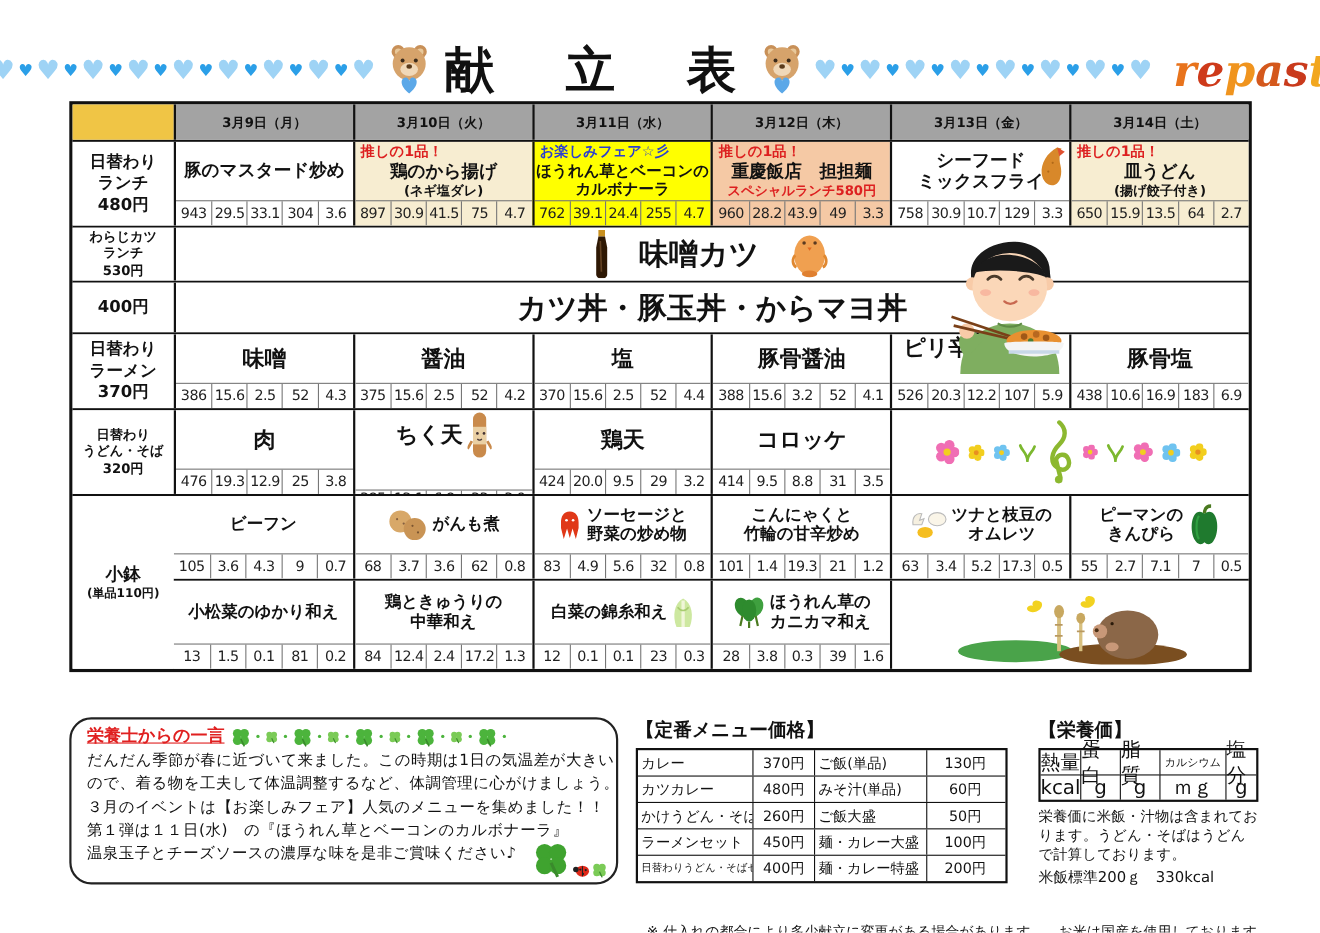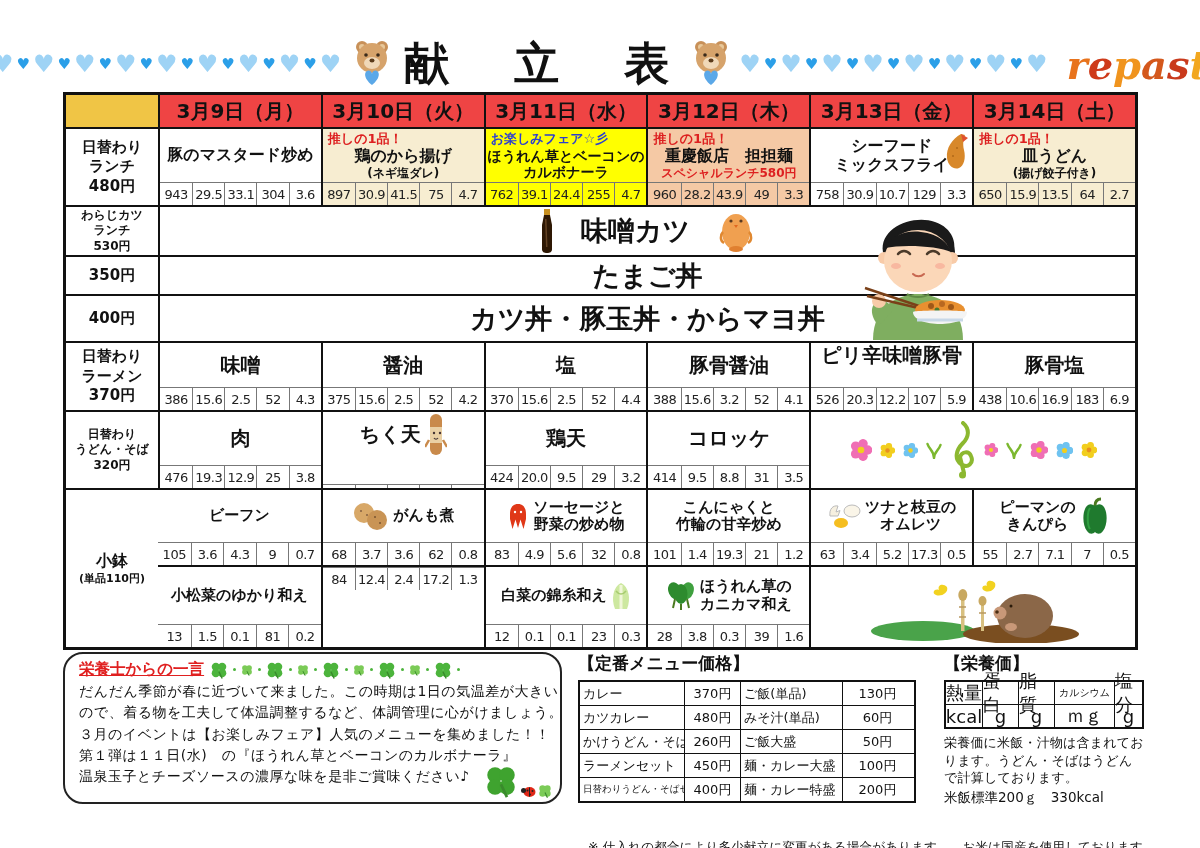--- a/index.html
+++ b/index.html
@@ -14,22 +14,22 @@
   .hearts .hs{color:#2B9FE8;font-size:15px;line-height:1;}
   .page-title{font-size:45px;font-weight:bold;letter-spacing:10px;margin:0 4px;color:#101010;}
   .repast{font-family:"DejaVu Serif","Liberation Serif",serif;font-style:italic;font-weight:bold;
           font-size:40px;letter-spacing:0px;margin-left:8px;}
 
   
   #menu-table{position:absolute;left:63px;top:92px;width:1075px;border:3px solid #111;background:#fff;box-sizing:border-box;}
   .trow{display:grid;grid-template-columns:92px repeat(6,1fr);border-top:2px solid #111;}
   .trow.first{border-top:none;}
   .corner{background:#F0C545;}
-  .dayhead{background:#ef4444;border-left:2px solid #111;display:flex;align-items:center;justify-content:center;
-           font-weight:bold;font-size:20px;}
+  .dayhead{background:#a3a3a3;border-left:2px solid #111;display:flex;align-items:center;justify-content:center;
+           font-weight:bold;font-size:12px;}
   .rlabel{display:flex;flex-direction:column;align-items:center;justify-content:center;
           font-size:15px;line-height:1.3;font-weight:bold;background:#fff;}
   .rlabel.small{font-size:12px;}
   .menu-cell{border-left:2px solid #111;display:flex;flex-direction:column;position:relative;overflow:hidden;}
   .cname{flex:1;display:flex;flex-direction:column;position:relative;}
   .badge{font-size:13px;font-weight:bold;text-align:left;padding:3px 0 0 5px;line-height:1.05;}
   .nm{flex:1;display:flex;align-items:center;justify-content:center;gap:4px;text-align:center;
       font-weight:bold;font-size:16px;line-height:1.15;white-space:pre-line;}
   .nm.two{font-size:14px;}
   .big-nm{font-size:20px;}
@@ -275,28 +275,20 @@
             <ellipse cx="20" cy="24" rx="14" ry="18" fill="#F0A050"></ellipse>
             <ellipse cx="20" cy="41" rx="7" ry="3" fill="#E08030"></ellipse>
             <circle cx="15" cy="13" r="1.6" fill="#5A3A20"></circle>
             <circle cx="25" cy="13" r="1.6" fill="#5A3A20"></circle>
             <path d="M18 17 L22 17 L20 20 Z" fill="#E06820"></path>
             <path d="M7 24 C4 27 4 33 8 35" stroke="#E08830" stroke-width="2.5" fill="none"></path>
             <path d="M33 24 C36 27 36 33 32 35" stroke="#E08830" stroke-width="2.5" fill="none"></path>
           </svg>
         </div>
       </div>
-      <div class="trow" style="height: 37px;">
-        <div class="rlabel">
-          <span>350円</span>
-        </div>
-        <div class="merged">
-          <span>たまご丼</span>
-        </div>
-      </div>
       <div class="trow" style="height: 45px;">
         <div class="rlabel">
           <span>400円</span>
         </div>
         <div class="merged">
           <span>カツ丼・豚玉丼・からマヨ丼</span>
         </div>
       </div>
       <div class="trow" style="height: 67px;">
         <div class="rlabel">
@@ -619,20 +611,24 @@
               </div>
               <div class="vals">
                 <div class="val">13</div>
                 <div class="val">1.5</div>
                 <div class="val">0.1</div>
                 <div class="val">81</div>
                 <div class="val">0.2</div>
               </div>
             </div>
             <div class="menu-cell kob" style="background: rgb(255, 255, 255);">
+              <div class="cname">
+                <div class="nm"><span>鶏ときゅうりの
+中華和え</span></div>
+              </div>
               <div class="vals">
                 <div class="val">84</div>
                 <div class="val">12.4</div>
                 <div class="val">2.4</div>
                 <div class="val">17.2</div>
                 <div class="val">1.3</div>
               </div>
             </div>
             <div class="menu-cell kob" style="background: rgb(255, 255, 255);">
               <div class="cname">

